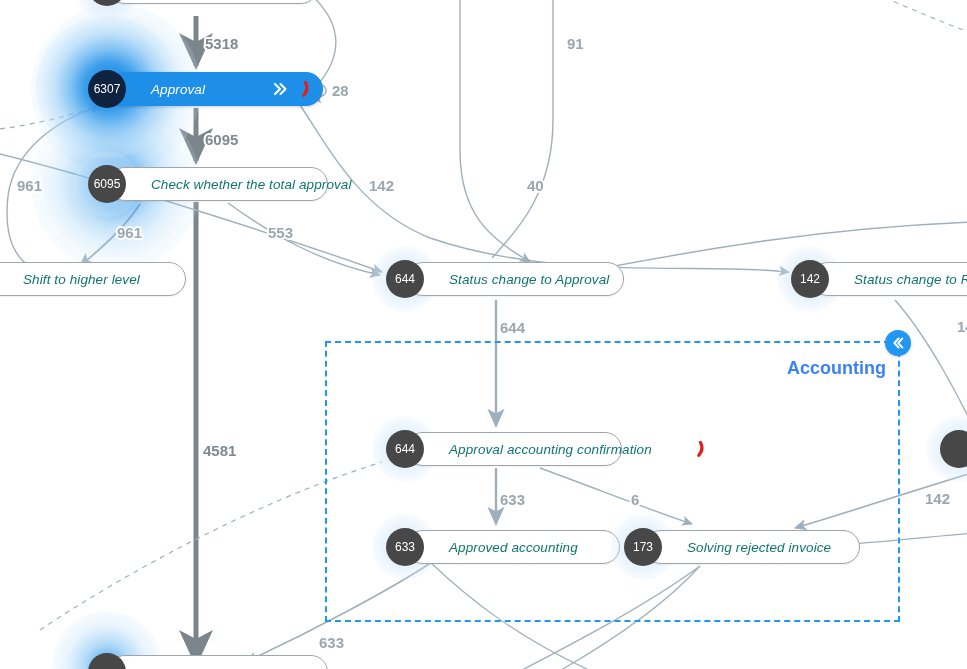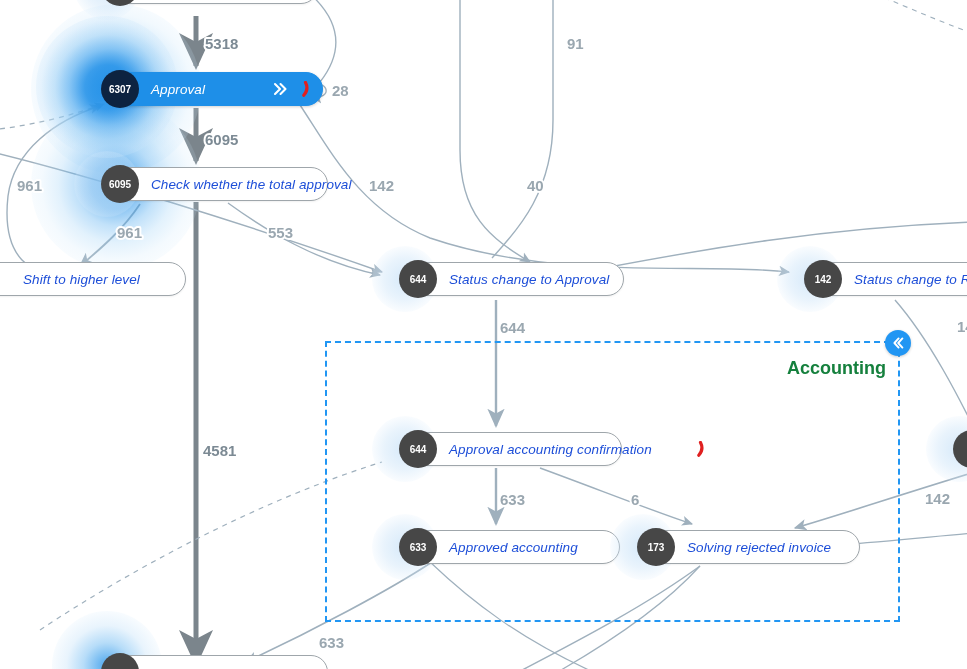--- a/index.html
+++ b/index.html
@@ -70,40 +70,40 @@
     box-sizing: border-box;
     display: flex;
     align-items: center;
     box-shadow: 0 1px 2px rgba(0,0,0,0.06);
     gap: 24px;
   }
   .node-label {
     font-family: "Liberation Sans", sans-serif;
     font-style: italic;
     font-size: 13.5px;
-    color: #1d4ed8;
+    color: #0f766e;
     white-space: nowrap;
     padding-left: 42px;
     padding-right: 14px;
     letter-spacing: 0.1px;
   }
   .node-badge {
     position: absolute;
-    left: 13px;
+    left: 0;
     top: -2px;
     width: 38px;
     height: 38px;
     border-radius: 50%;
     background: #474747;
     color: #ffffff;
     display: flex;
     align-items: center;
     justify-content: center;
-    font-size: 10px;
-    font-weight: 700;
+    font-size: 12px;
+    font-weight: 400;
     font-family: "Liberation Sans", sans-serif;
     z-index: 3;
   }
   
   .node-glow {
     position: absolute;
     left: -14px;
     top: -16px;
     width: 66px;
     height: 66px;
@@ -178,21 +178,21 @@
   
   .group-box {
     position: absolute;
     border: 2px dashed #2196f3;
     background: transparent;
     box-sizing: border-box;
     z-index: 1;
   }
   .group-title {
     position: absolute;
-    color: #15803d;
+    color: #3b82f6;
     font-family: "Liberation Sans", sans-serif;
     font-size: 18px;
     font-weight: 700;
     white-space: nowrap;
     z-index: 4;
   }
   .group-collapse {
     position: absolute;
     width: 26px;
     height: 26px;

